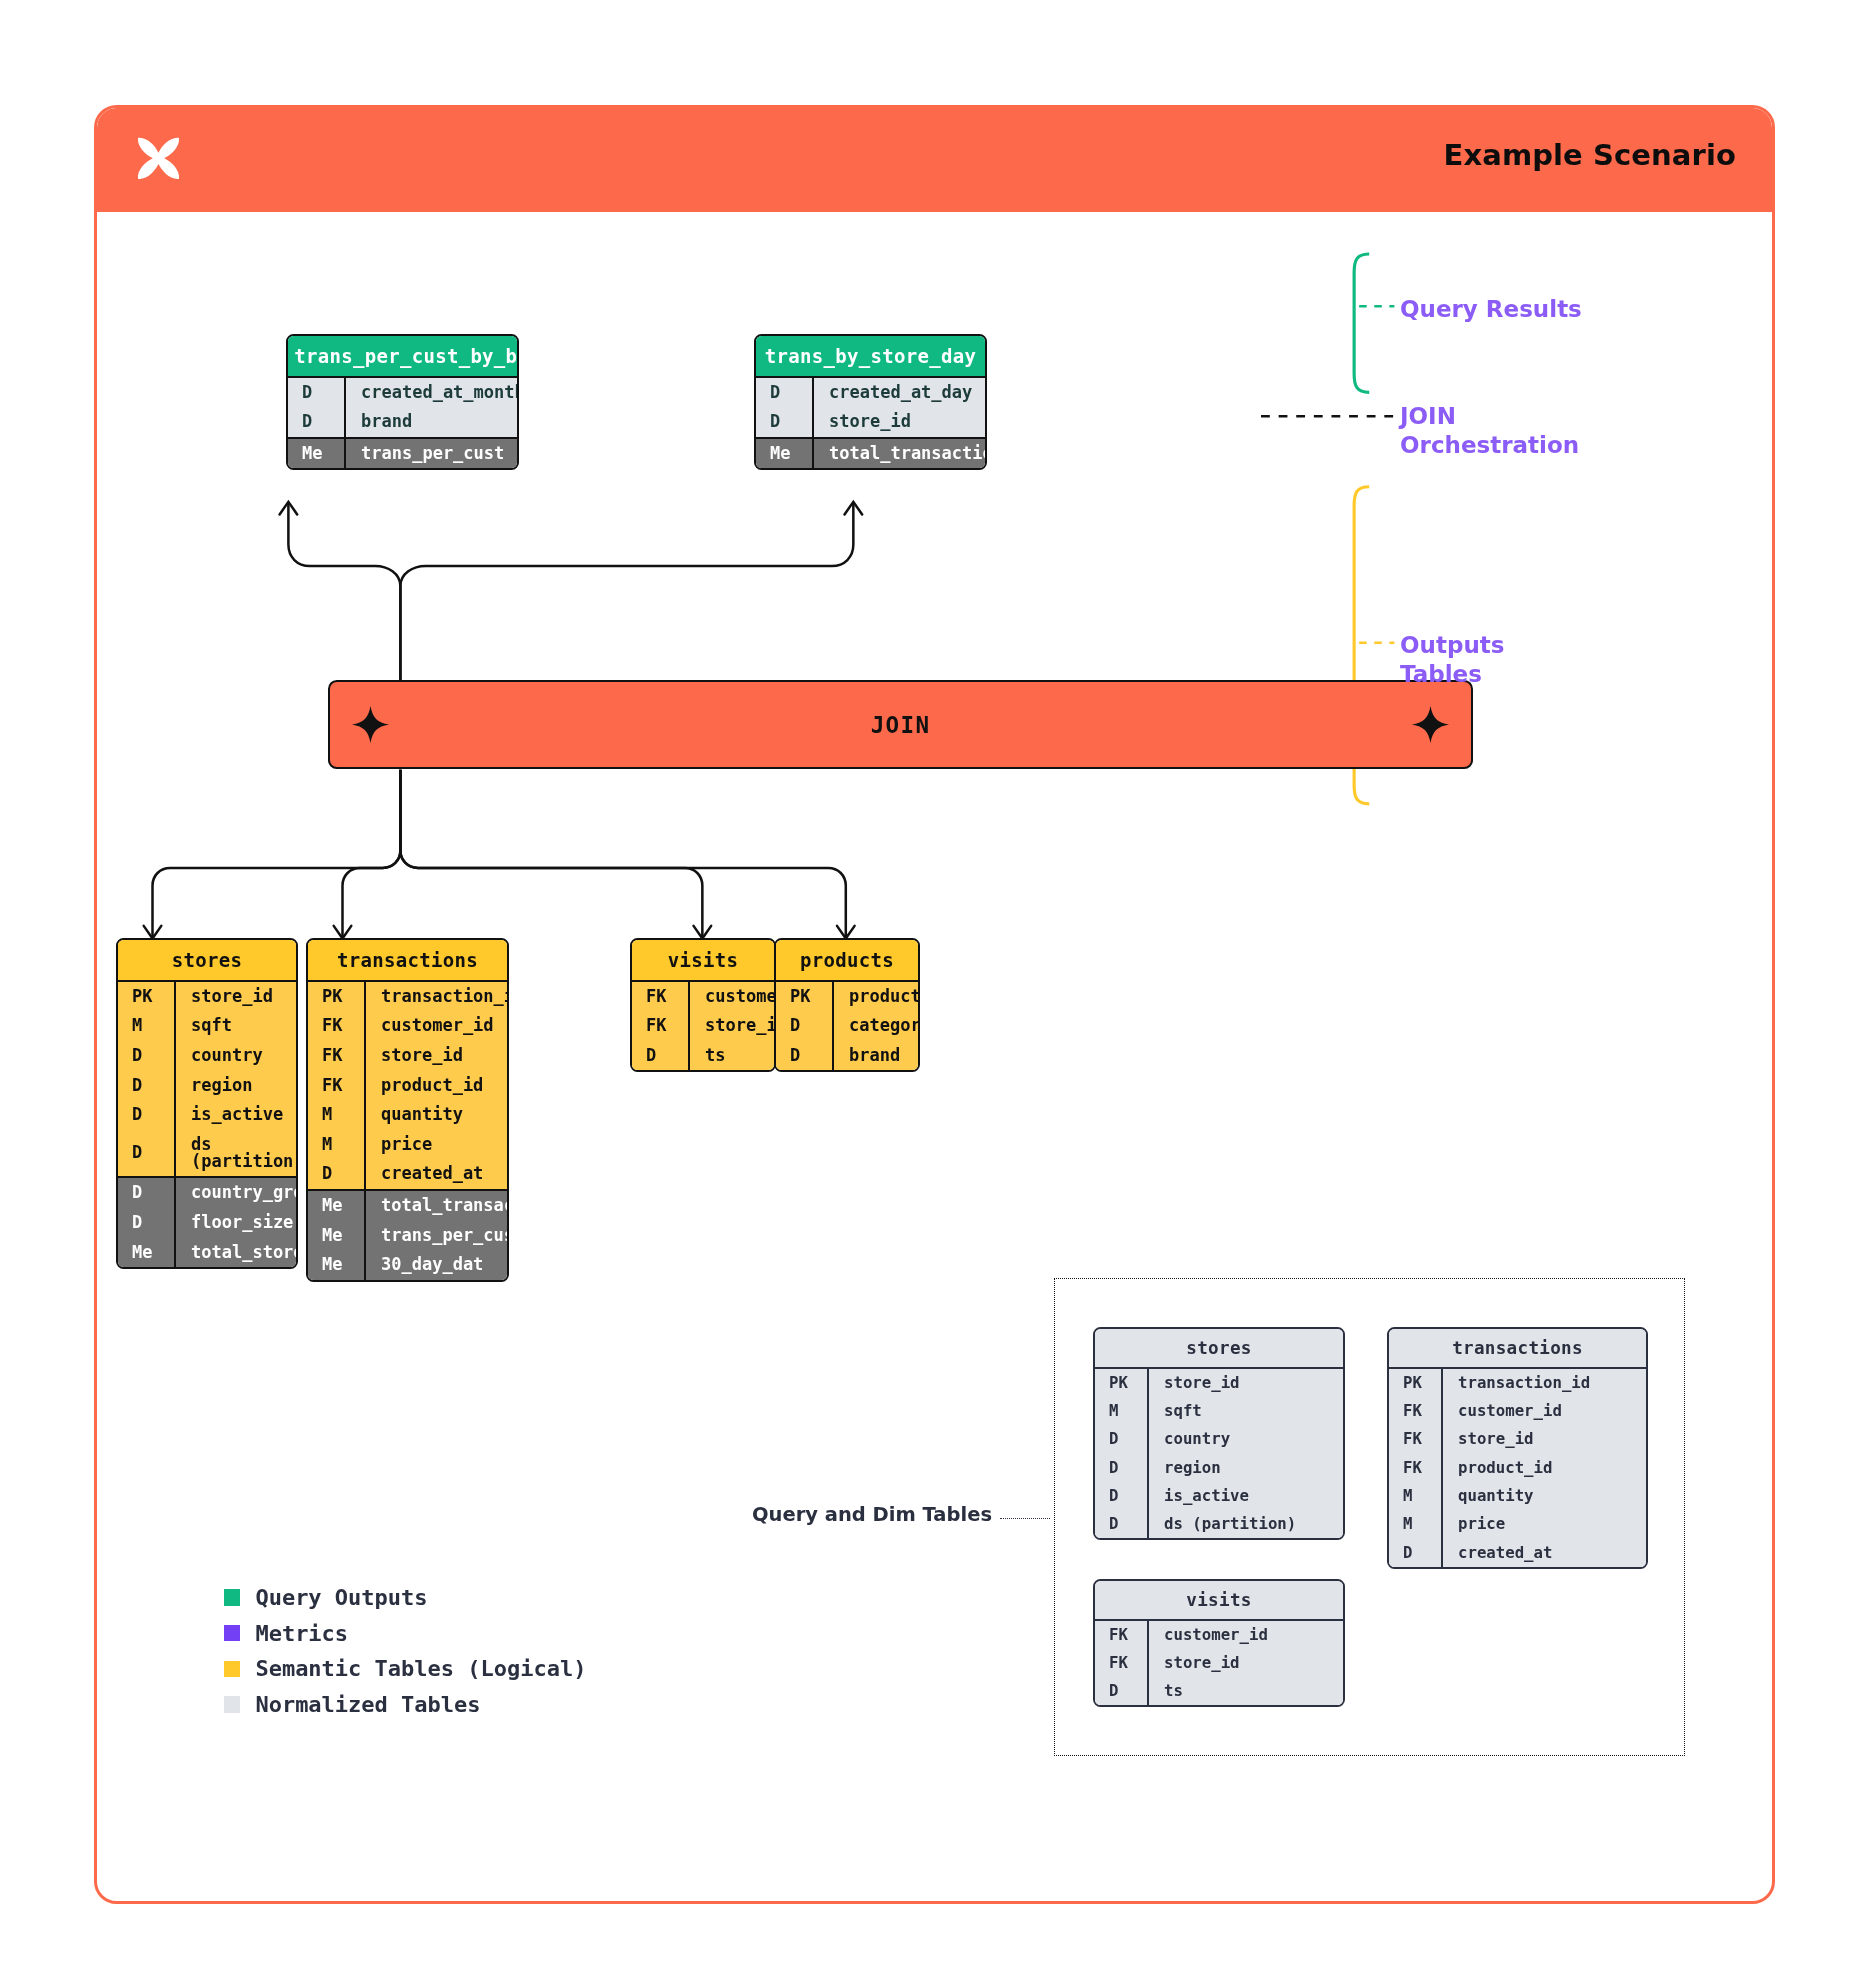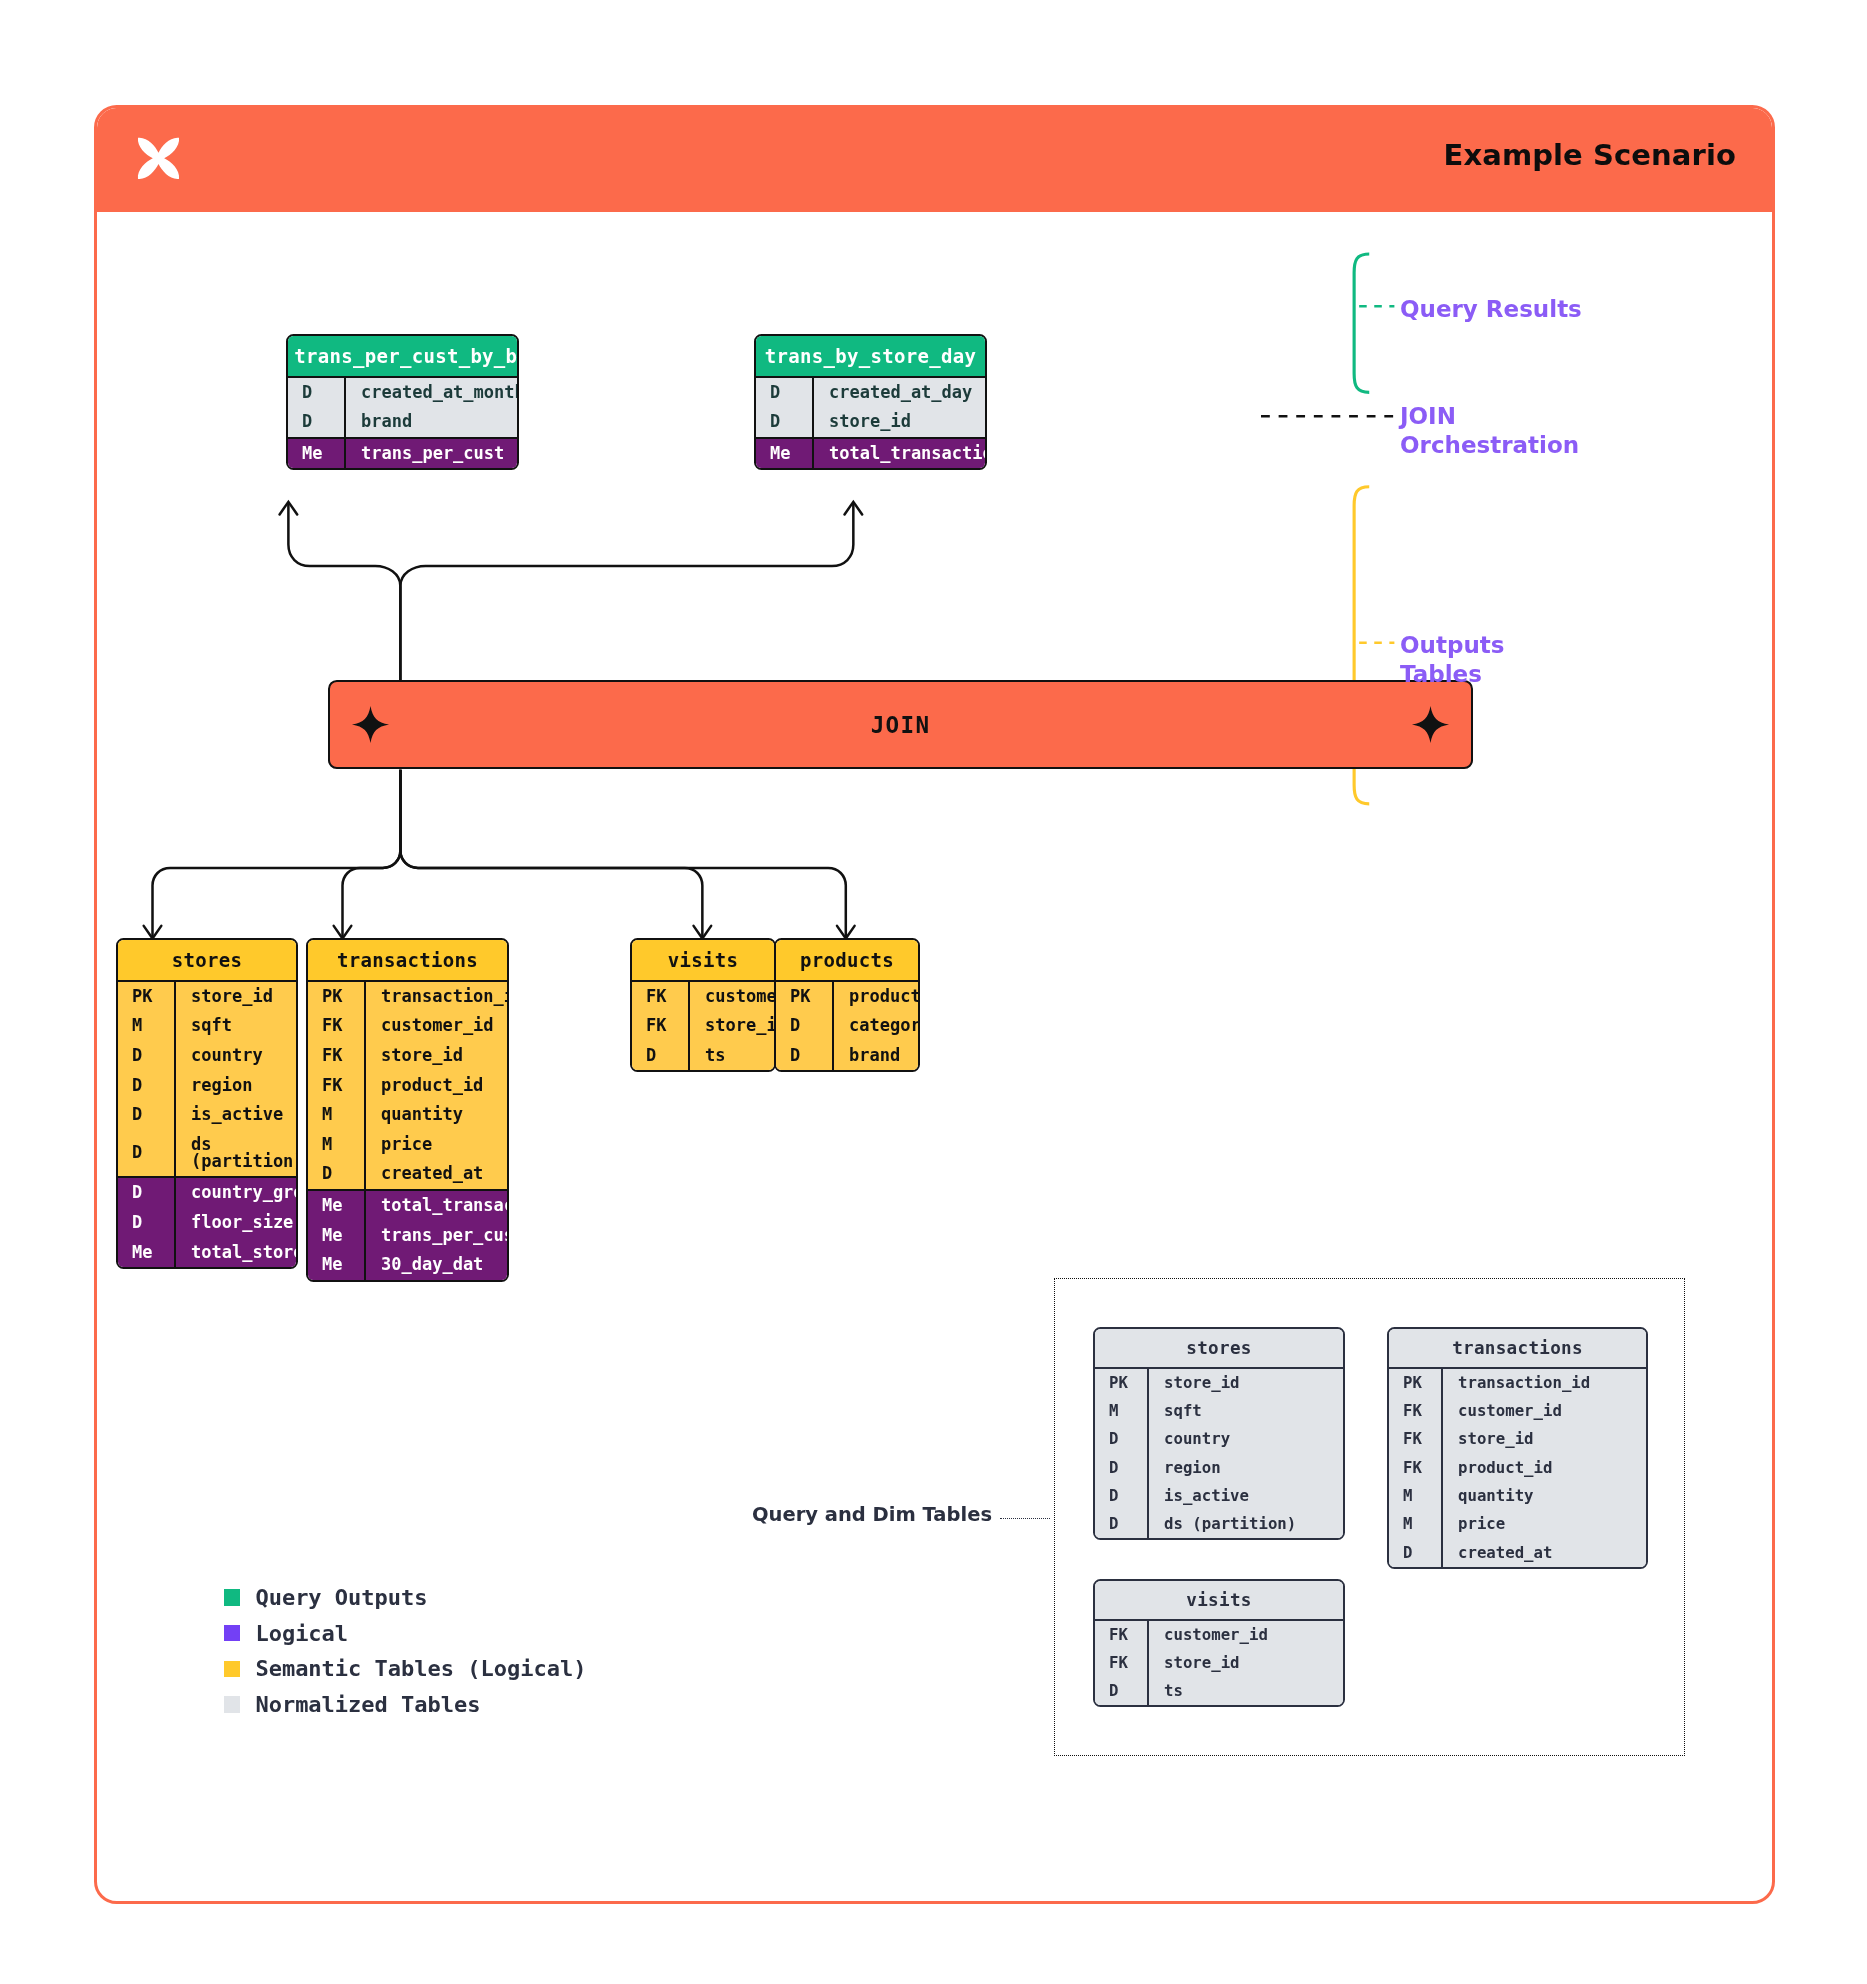--- a/index.html
+++ b/index.html
@@ -78,21 +78,21 @@
   .t-row .v {
     padding: 6.3px 0 6.3px 15px;
     flex: 1 1 auto;
   }
   .grp-div { border-top: 2.5px solid #111111; }
 
   
   .q-head { background: #10B981; color: #ffffff; }
   .dim-sec { background: #E1E4E8; }
   .dim-sec .t-row .k, .dim-sec .t-row .v { color: #1C3B3A; }
-  .met-sec { background: #701a75; }
+  .met-sec { background: #737373; }
   .met-sec .t-row .k, .met-sec .t-row .v { color: #ffffff; }
 
   
   .s-head { background: #FFC92B; color: #111111; }
   .s-sec  { background: #FFCB4D; }
   .s-sec .t-row .k, .s-sec .t-row .v { color: #111111; }
 
   
   .n-tbl { border-color: #2B3040; }
   .n-tbl .t-head {
@@ -496,21 +496,21 @@
   </div>
 </div>
 
 <div class="legend">
   <div class="legend-row">
     <span class="swatch" style="background: rgb(16, 185, 129);"></span>
     <span class="legend-label">Query Outputs</span>
   </div>
   <div class="legend-row">
     <span class="swatch" style="background: rgb(115, 64, 245);"></span>
-    <span class="legend-label">Logical</span>
+    <span class="legend-label">Metrics</span>
   </div>
   <div class="legend-row">
     <span class="swatch" style="background: rgb(255, 201, 43);"></span>
     <span class="legend-label">Semantic Tables (Logical)</span>
   </div>
   <div class="legend-row">
     <span class="swatch" style="background: rgb(225, 228, 232);"></span>
     <span class="legend-label">Normalized Tables</span>
   </div>
 </div>

